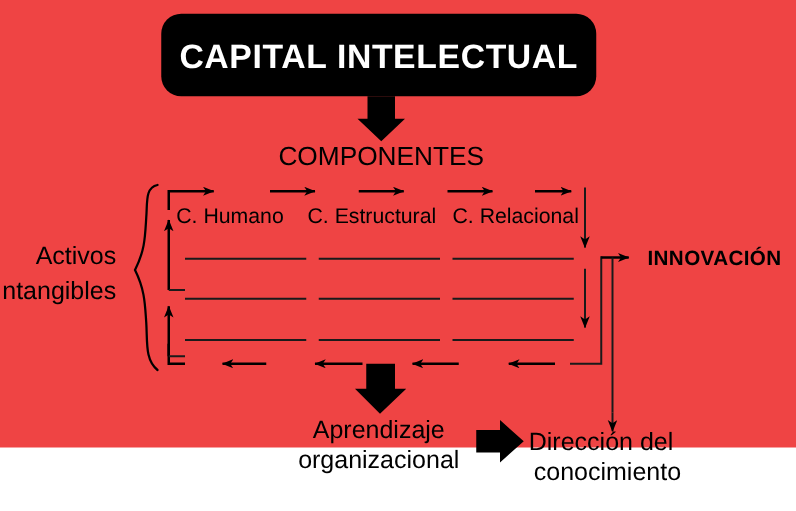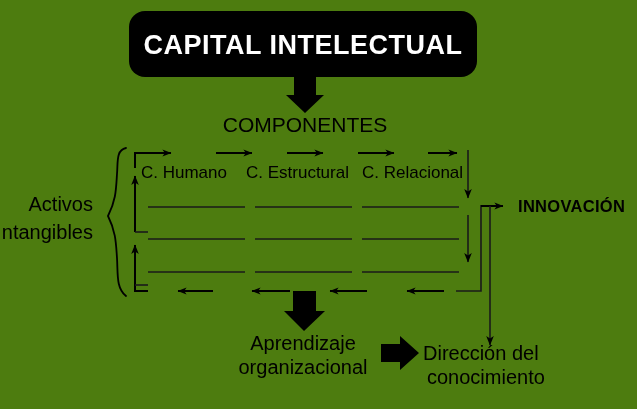--- a/index.html
+++ b/index.html
@@ -9,22 +9,22 @@
   }
   body {
     width: 637px;
     height: 409px;
     overflow: hidden;
     font-family: "Liberation Sans", sans-serif;
   }
   #diagram-root {
     position: relative;
     width: 637px;
-    height: 409px;
-    background: #4d7c0f;
+    height: 358px;
+    background: #ef4444;
   }
   svg#diagram-svg {
     position: absolute;
     top: 0;
     left: 0;
     width: 637px;
     height: 409px;
     display: block;
   }
   .title-box-rect {

